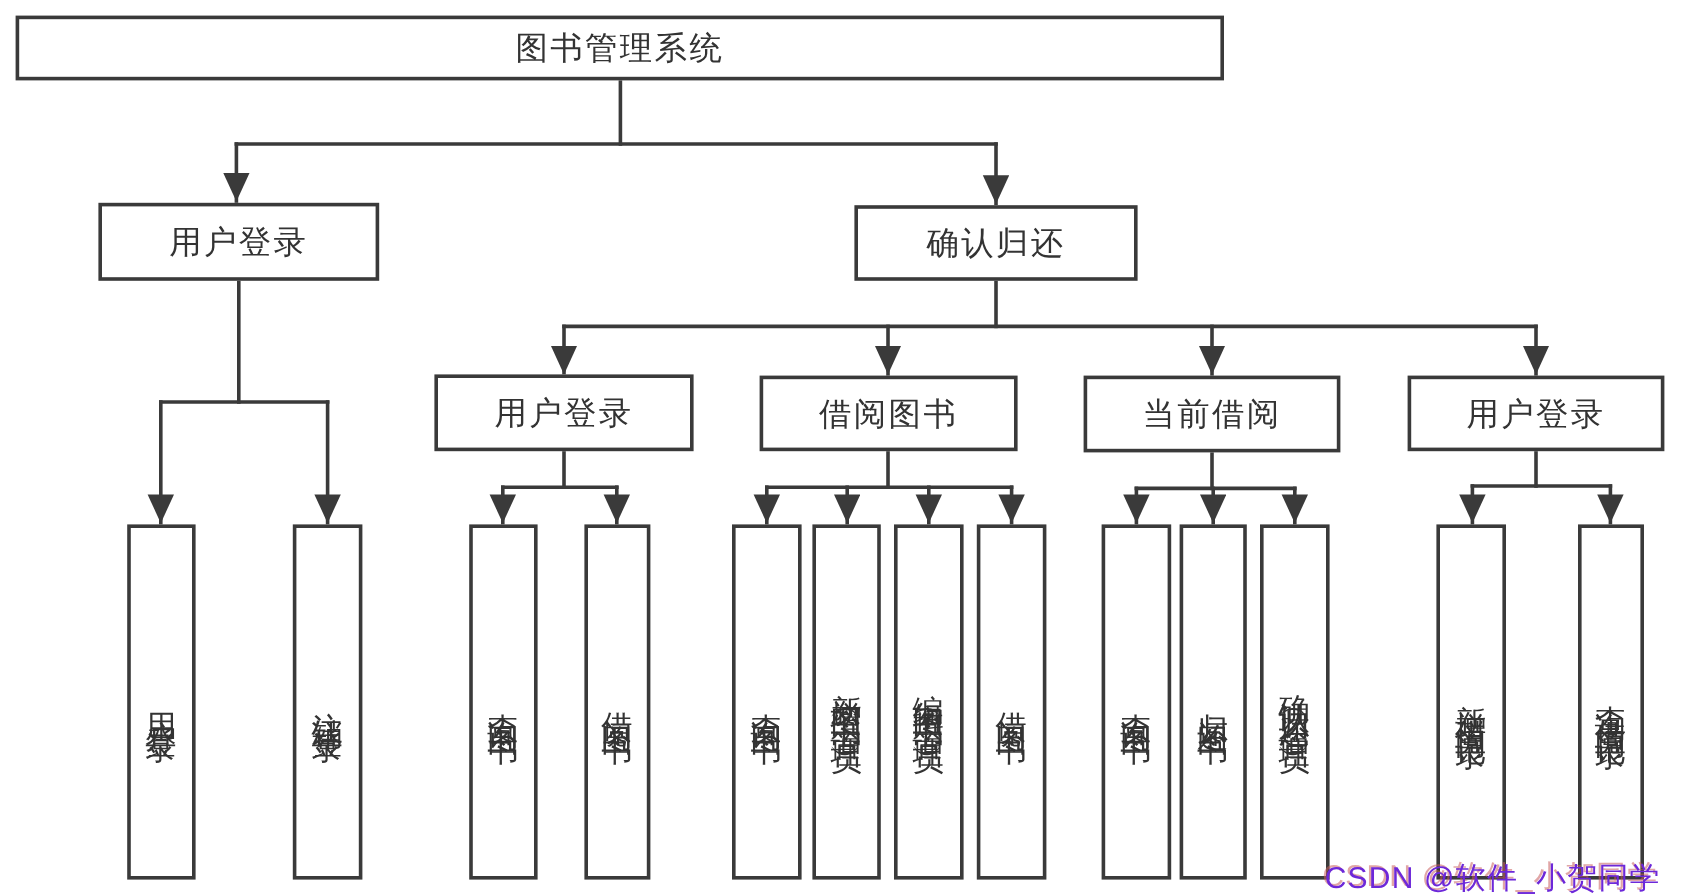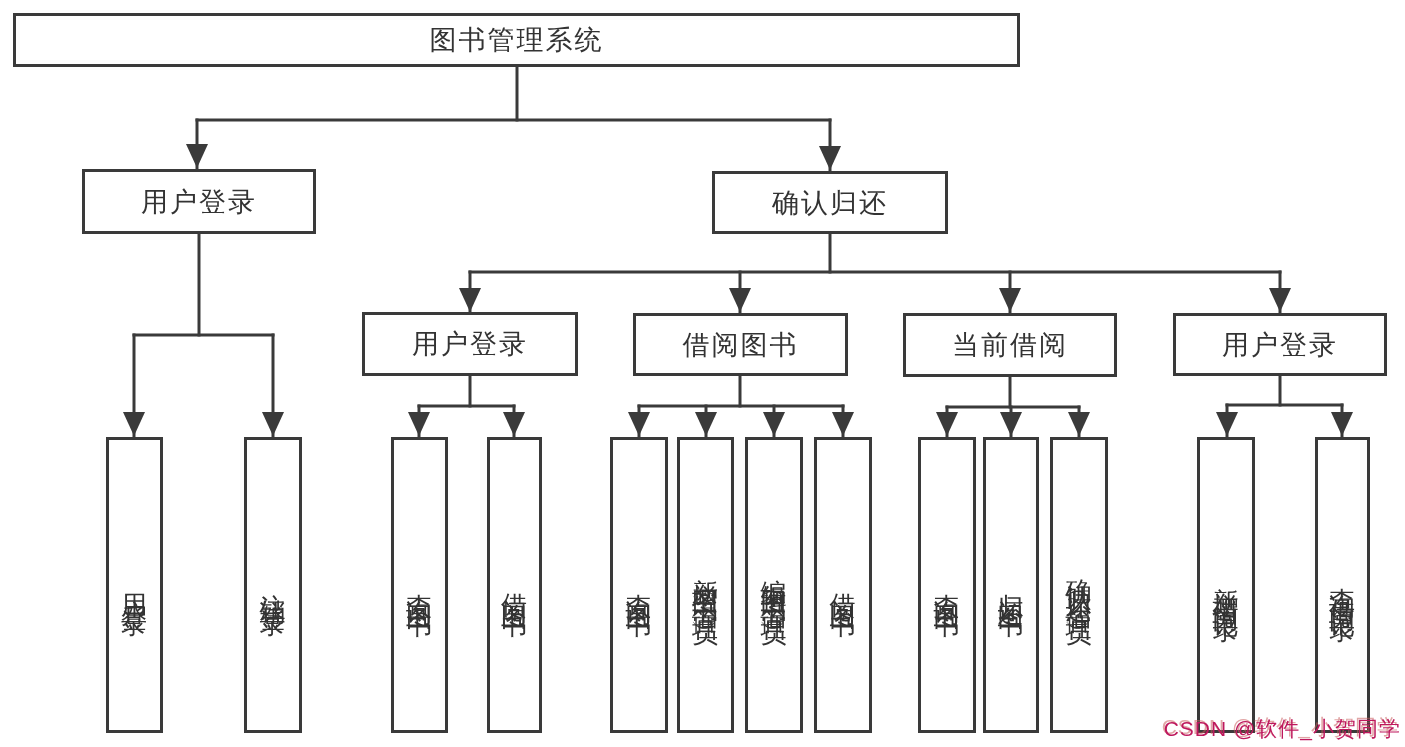--- a/index.html
+++ b/index.html
@@ -39,24 +39,24 @@
   .vbox {
     writing-mode: vertical-rl;
     text-orientation: mixed;
     font-size: 26px;
     letter-spacing: 6px;
     line-height: 1;
   }
   #watermark {
     position: absolute;
     top: 715px;
-    right: 4px;
-    font-size: 21px;
+    right: 21px;
+    font-size: 25px;
     letter-spacing: 1px;
-    color: #be185d;
+    color: #6d28d9;
     text-shadow: -2px -2px 0 rgba(201, 93, 93, 0.55);
     white-space: nowrap;
   }
 </style>
 </head>
 <body>
 
 <div id="stage">
 
   <svg id="wires" viewBox="0 0 1405 747" xmlns="http://www.w3.org/2000/svg">

